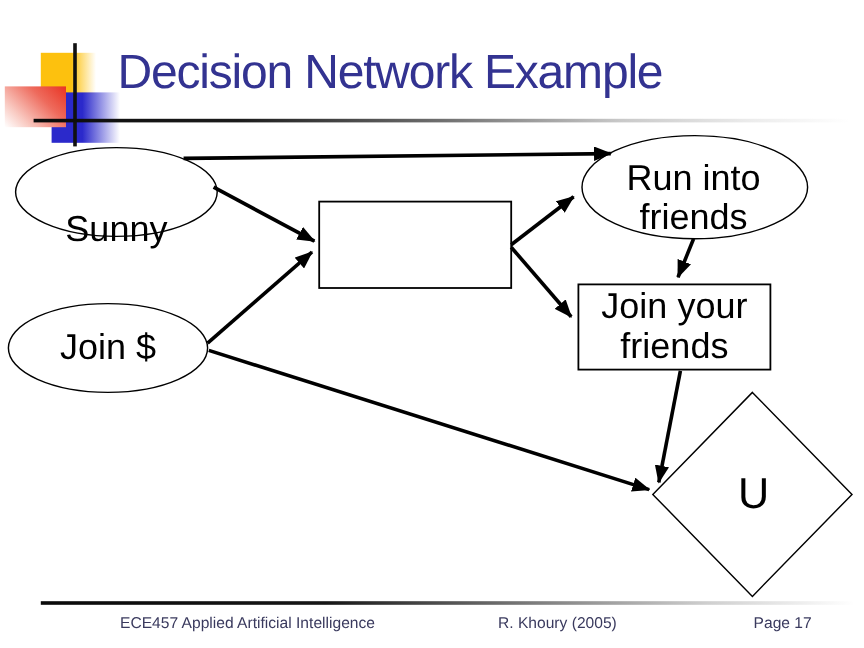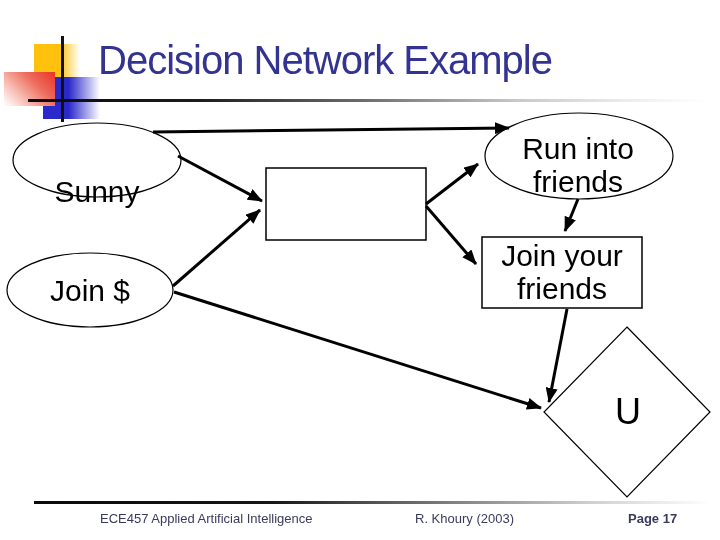--- a/index.html
+++ b/index.html
@@ -37,21 +37,21 @@
   }
   .u-label{font-size:36px;}
   
   .footer-rule{
     position:absolute;left:34px;top:501px;width:678px;height:3px;
     background:linear-gradient(90deg,#0a0a0a 0%,#161616 35%,#7a7a7a 60%,#cfcfcf 82%,rgba(255,255,255,0) 100%);
   }
   .footer-text{position:absolute;top:511px;font-size:13px;color:#3a3a5e;white-space:nowrap;}
   .footer-course{left:100px;}
   .footer-author{left:415px;}
-  .footer-page{left:628px;font-weight:bold;}
+  .footer-page{left:628px;}
 </style>
 </head>
 <body>
 
 <div class="slide">
 
   <div class="logo-sq logo-yellow"></div>
   <div class="logo-sq logo-blue"></div>
   <div class="logo-sq logo-red"></div>
   <div class="logo-vline"></div>
@@ -84,16 +84,16 @@
   </svg>
 
   <div class="node-label" style="left:97px;top:175px;width:160px;margin-top:16px;">Sunny</div>
   <div class="node-label" style="left:90px;top:290px;width:160px;">Join $</div>
   <div class="node-label" style="left:562px;top:272px;width:160px;">Join your friends</div>
   <div class="node-label" style="left:578px;top:165px;width:170px;">Run into friends</div>
   <div class="node-label u-label" style="left:628px;top:411px;width:80px;">U</div>
 
   <div class="footer-rule"></div>
   <div class="footer-text footer-course">ECE457 Applied Artificial Intelligence</div>
-  <div class="footer-text footer-author">R. Khoury (2003)</div>
+  <div class="footer-text footer-author">R. Khoury (2005)</div>
   <div class="footer-text footer-page">Page 17</div>
 
 </div>
 
 </body></html>

